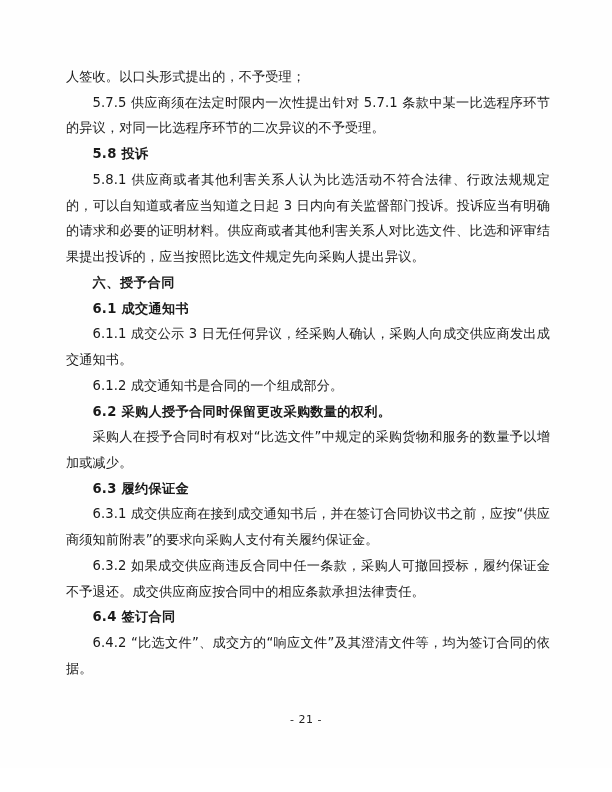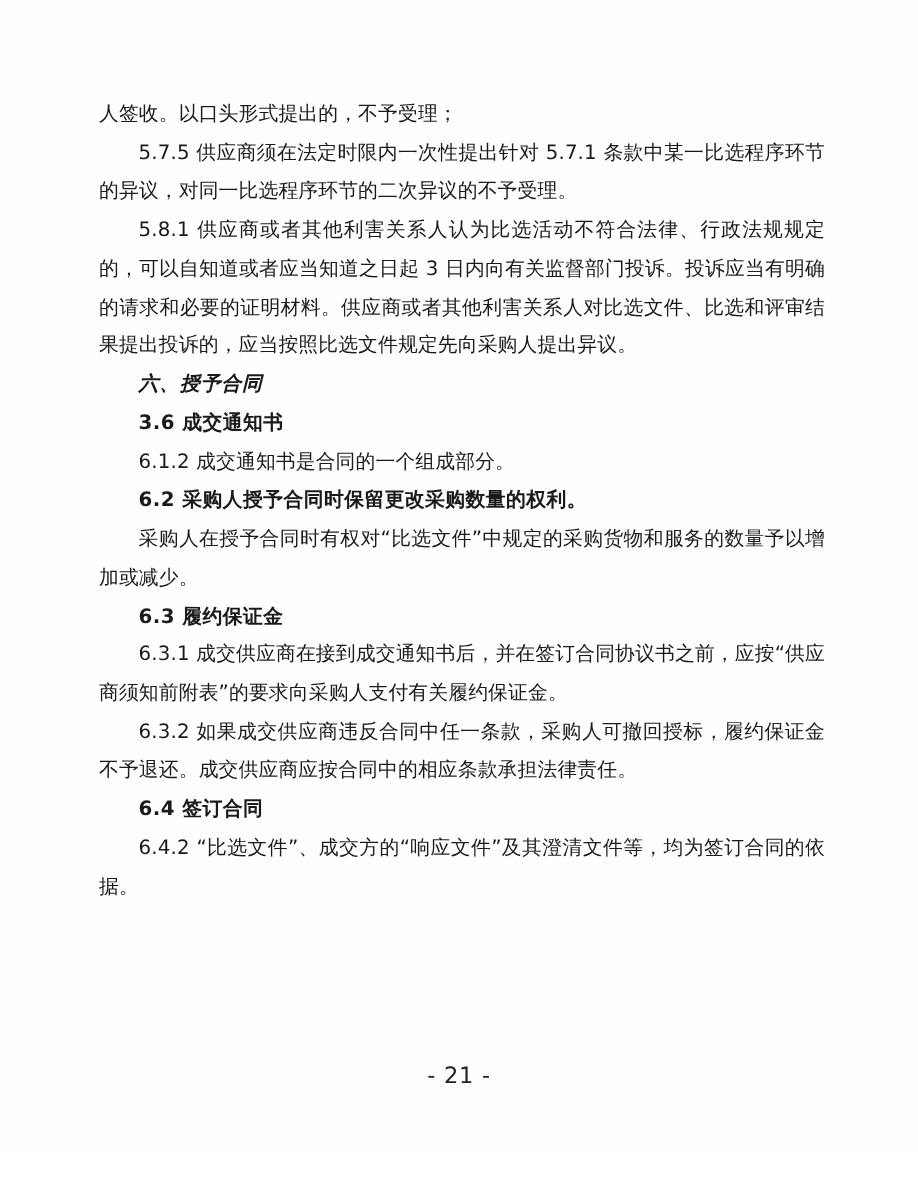--- a/index.html
+++ b/index.html
@@ -40,43 +40,44 @@
   }
   .heading {
     font-weight: bold;
     text-indent: 2em;
     letter-spacing: 0.3px;
   }
   .heading-sec {
     font-weight: bold;
     text-indent: 2em;
     letter-spacing: 0.6px;
-    font-style: italic;
   }
   .footer {
     position: absolute;
     left: 0;
     right: 0;
     bottom: 42px;
     text-align: center;
-    font-size: 15px;
+    font-size: 11px;
     color: #222;
     letter-spacing: 0.5px;
   }
 </style>
 </head>
 <body>
 
 <div class="page">
   <div class="doc-body">
     <p class="para">人签收。以口头形式提出的，不予受理；</p>
     <p class="indent2">5.7.5 供应商须在法定时限内一次性提出针对 5.7.1 条款中某一比选程序环节的异议，对同一比选程序环节的二次异议的不予受理。</p>
+    <p class="heading">5.8 投诉</p>
     <p class="indent2">5.8.1 供应商或者其他利害关系人认为比选活动不符合法律、行政法规规定的，可以自知道或者应当知道之日起 3 日内向有关监督部门投诉。投诉应当有明确的请求和必要的证明材料。供应商或者其他利害关系人对比选文件、比选和评审结果提出投诉的，应当按照比选文件规定先向采购人提出异议。</p>
     <p class="heading-sec">六、授予合同</p>
-    <p class="heading">3.6 成交通知书</p>
+    <p class="heading">6.1 成交通知书</p>
+    <p class="indent2">6.1.1 成交公示 3 日无任何异议，经采购人确认，采购人向成交供应商发出成交通知书。</p>
     <p class="indent2">6.1.2 成交通知书是合同的一个组成部分。</p>
     <p class="heading">6.2 采购人授予合同时保留更改采购数量的权利。</p>
     <p class="indent2">采购人在授予合同时有权对“比选文件”中规定的采购货物和服务的数量予以增加或减少。</p>
     <p class="heading">6.3 履约保证金</p>
     <p class="indent2">6.3.1 成交供应商在接到成交通知书后，并在签订合同协议书之前，应按“供应商须知前附表”的要求向采购人支付有关履约保证金。</p>
     <p class="indent2">6.3.2 如果成交供应商违反合同中任一条款，采购人可撤回授标，履约保证金不予退还。成交供应商应按合同中的相应条款承担法律责任。</p>
     <p class="heading">6.4 签订合同</p>
     <p class="indent2">6.4.2 “比选文件”、成交方的“响应文件”及其澄清文件等，均为签订合同的依据。</p>
 
   </div>

